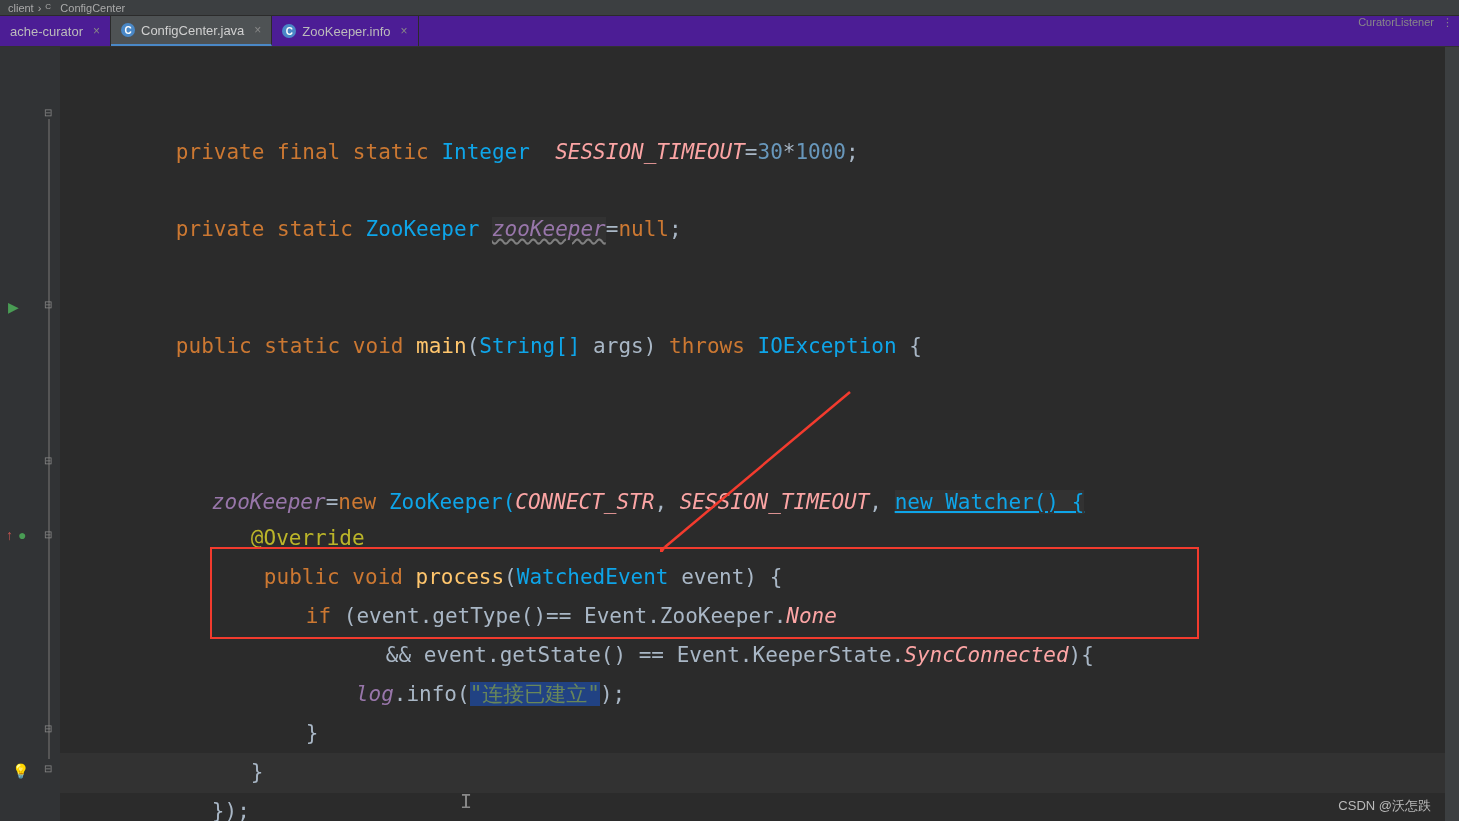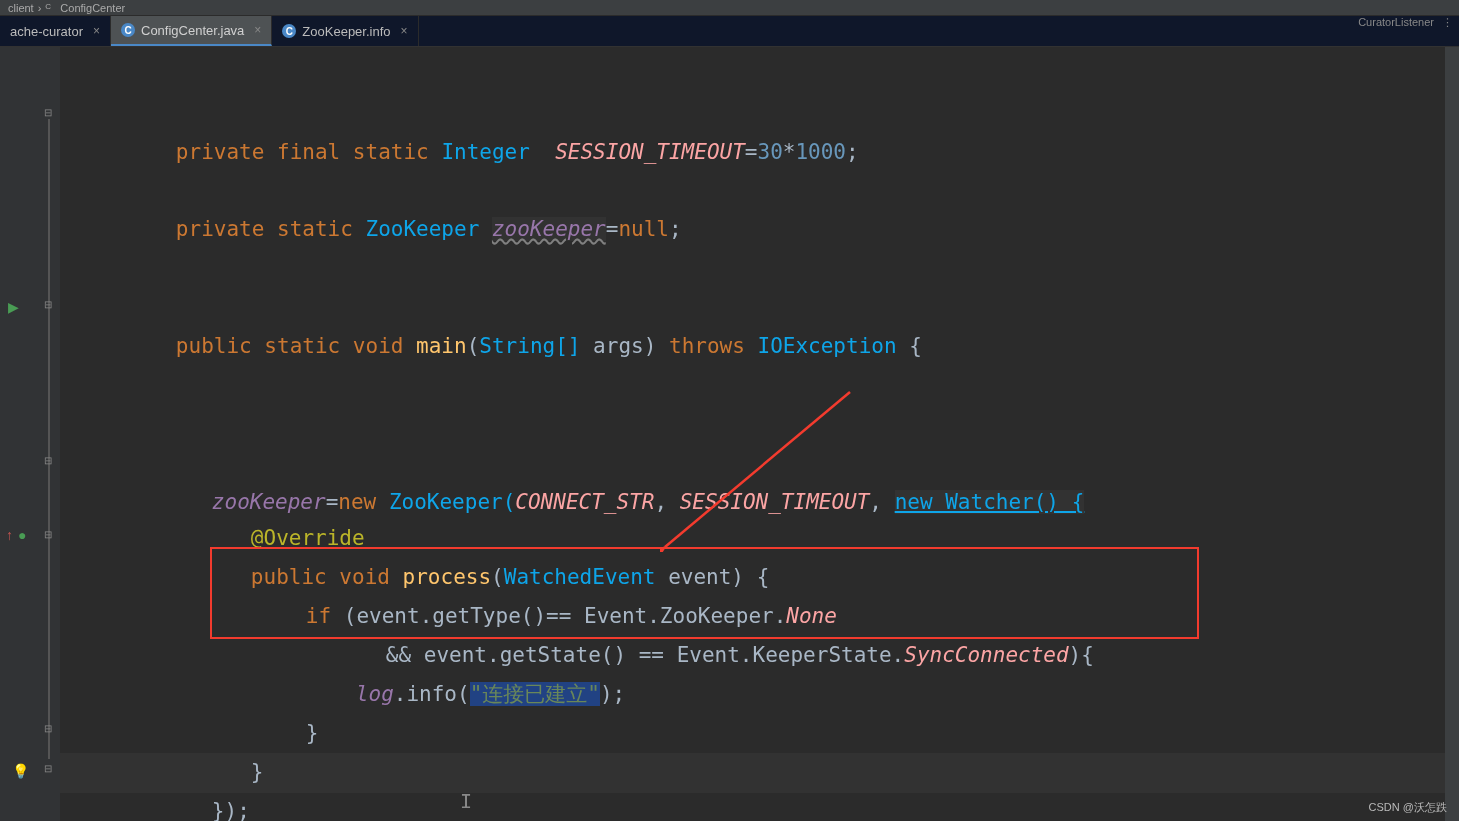--- a/index.html
+++ b/index.html
@@ -22,21 +22,21 @@
     font-size: 11px;
     color: #aaa;
   }
   .breadcrumb {
     display: flex;
     align-items: center;
     gap: 4px;
   }
   .tab-bar {
     height: 30px;
-    background: #0f172a;
+    background: #4c1d95;
     display: flex;
     align-items: stretch;
     border-bottom: 1px solid #323232;
     position: relative;
   }
   .tab {
     display: flex;
     align-items: center;
     padding: 0 10px;
     gap: 6px;
@@ -181,23 +181,23 @@
   .sel-bg {
     background: #214283;
   }
   .scrollbar-right {
     width: 14px;
     background: #3c3f41;
     position: relative;
   }
   .watermark {
     position: absolute;
-    right: 12px;
+    right: 28px;
     bottom: 6px;
-    font-size: 11px;
+    font-size: 13px;
     color: #bababa;
     font-family: Arial, sans-serif;
   }
 </style>
 </head>
 <body>
 
 <div class="top-bar">
   <div class="breadcrumb">
     <span>client</span>
@@ -269,21 +269,21 @@
     <div class="line" style="top:398px;left:76px">
       <span class="field-italic">zooKeeper</span><span class="punct">=</span><span class="kw">new </span><span class="type">ZooKeeper(</span><span class="const-italic">CONNECT_STR</span><span class="punct">, </span><span class="const-italic">SESSION_TIMEOUT</span><span class="punct">, </span><span class="type underline highlight-box">new Watcher() {</span>
     </div>
 
     
     <div class="line" style="top:434px;left:115px">
       <span class="ann">@Override</span>
     </div>
 
     
-    <div class="line" style="top:473px;left:115px">
+    <div class="line" style="top:473px;left:128px">
       <span class="kw">public void </span><span class="method">process</span><span class="punct">(</span><span class="type">WatchedEvent </span><span class="ident">event</span><span class="punct">) {</span>
     </div>
 
     
     <div class="line" style="top:512px;left:170px">
       <span class="kw">if </span><span class="ident">(event.getType()== Event.ZooKeeper.</span><span class="const-italic">None</span>
     </div>
 
     
     <div class="line" style="top:551px;left:250px">

